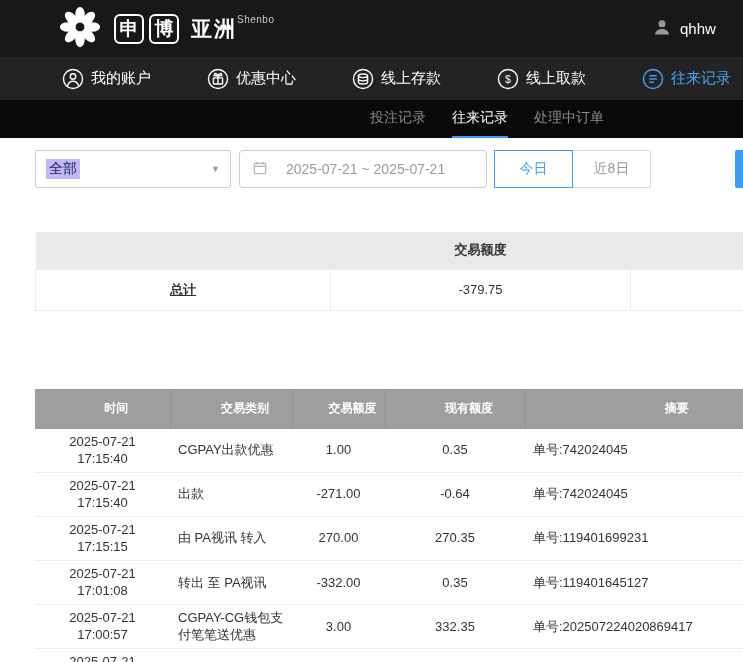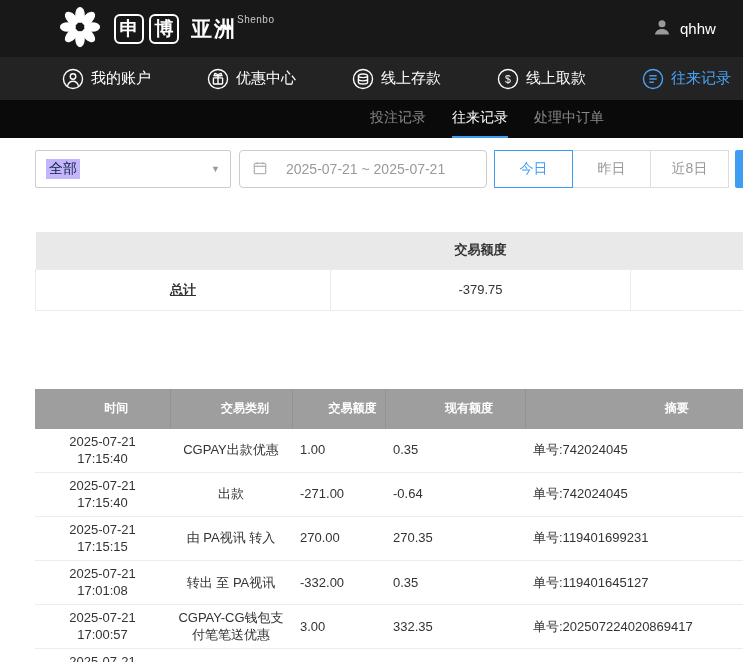--- a/index.html
+++ b/index.html
@@ -53,22 +53,22 @@
   .bold { font-weight:bold;text-decoration:underline; }
 
   
   .txn-table { margin:78px 0 0 35px; width:765px; border-collapse:collapse; font-size:13px; color:#333; table-layout:fixed; }
   .txn-table th { background:#9e9e9e; color:#fff; font-size:12px; font-weight:bold; height:40px;
     border-right:1px solid #929292; text-align:center;padding-left:28px; }
   .txn-table th:last-child { border-right:none; }
   .txn-table td { border-bottom:1px solid #ececec; height:40px; padding:4px 8px; background:#fff; line-height:1.35; }
   .w-time { width:135px; } .w-type { width:122px; } .w-amount { width:93px; } .w-balance { width:140px;font-family:Liberation Mono, monospace; } .w-memo { width:275px; }
   .c-time { text-align:center; }
-  .c-type { text-align:center; }
-  .c-amount, .c-balance { text-align:left; padding-right:10px; }
+  .c-type { text-align:left; }
+  .c-amount, .c-balance { text-align:center; padding-right:10px; }
   .c-memo { text-align:left; }
 </style>
 </head>
 <body>
 
 <div class="top-header">
   <div class="logo-wrap">
     <span>
       <svg width="46" height="46" viewBox="0 0 48 48" fill="#ffffff">
         <ellipse cx="24" cy="11.5" rx="5" ry="8.5"></ellipse>
@@ -175,21 +175,20 @@
         <rect x="3.5" y="5" width="17" height="15.5" rx="1.5"></rect>
         <line x1="3.5" y1="9.5" x2="20.5" y2="9.5"></line>
         <line x1="8" y1="3" x2="8" y2="6.5"></line>
           <line x1="16" y1="3" x2="16" y2="6.5"></line>
       </svg>
     </span>
     <span>2025-07-21 ~ 2025-07-21</span>
   </div>
   <div class="quick-group">
     <button class="quick-btn active">今日</button>
-    <button class="quick-btn">昨日</button>
     <button class="quick-btn">近8日</button>
   </div>
   <button class="search-btn"></button>
 </div>
 
 <table class="summary-table">
   <tbody>
       <tr>
     <th class="c1"></th>
     <th class="c2">交易额度</th>

